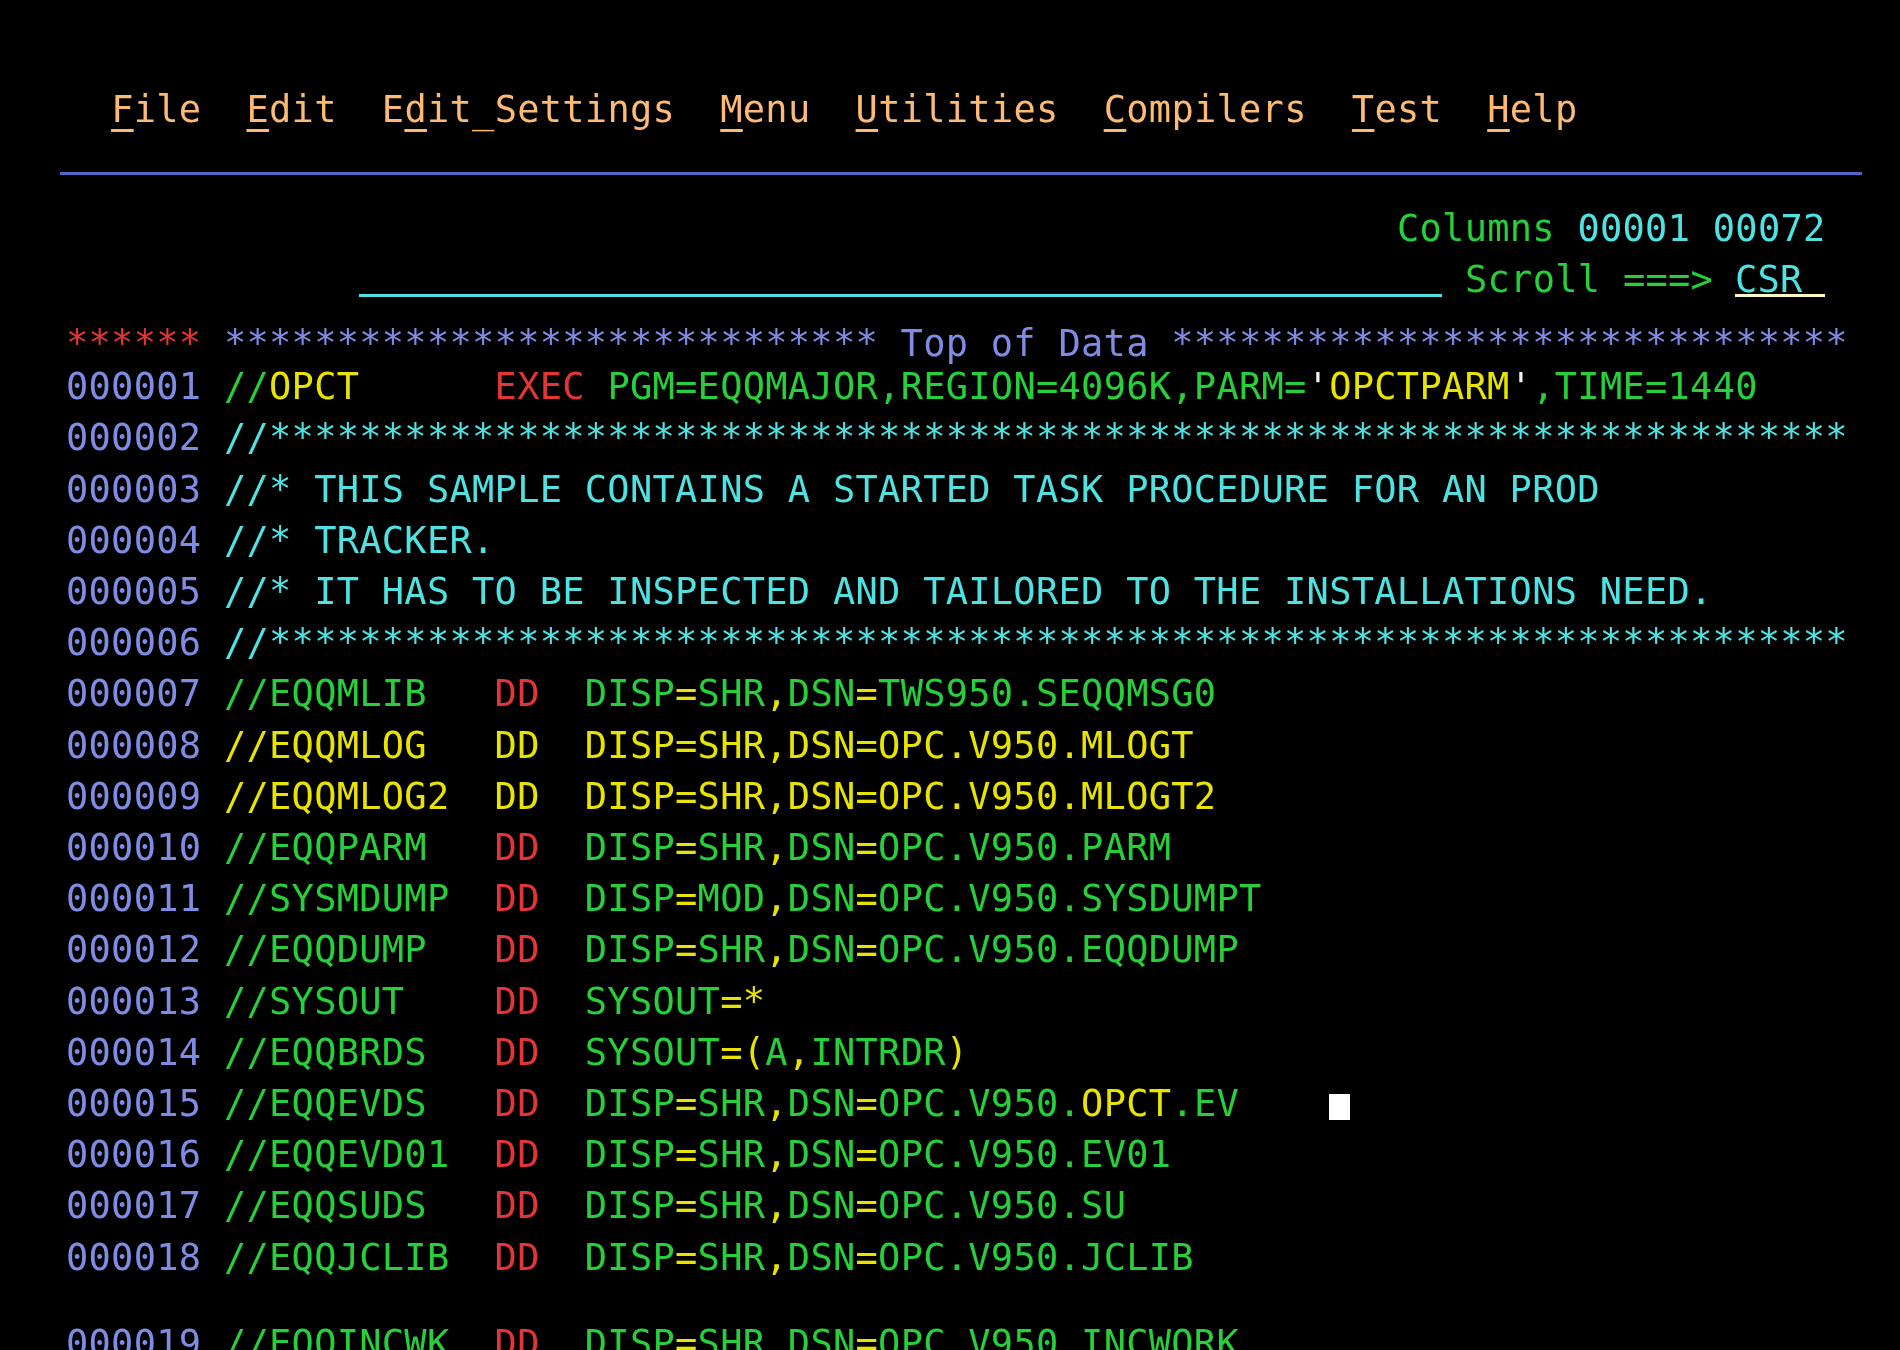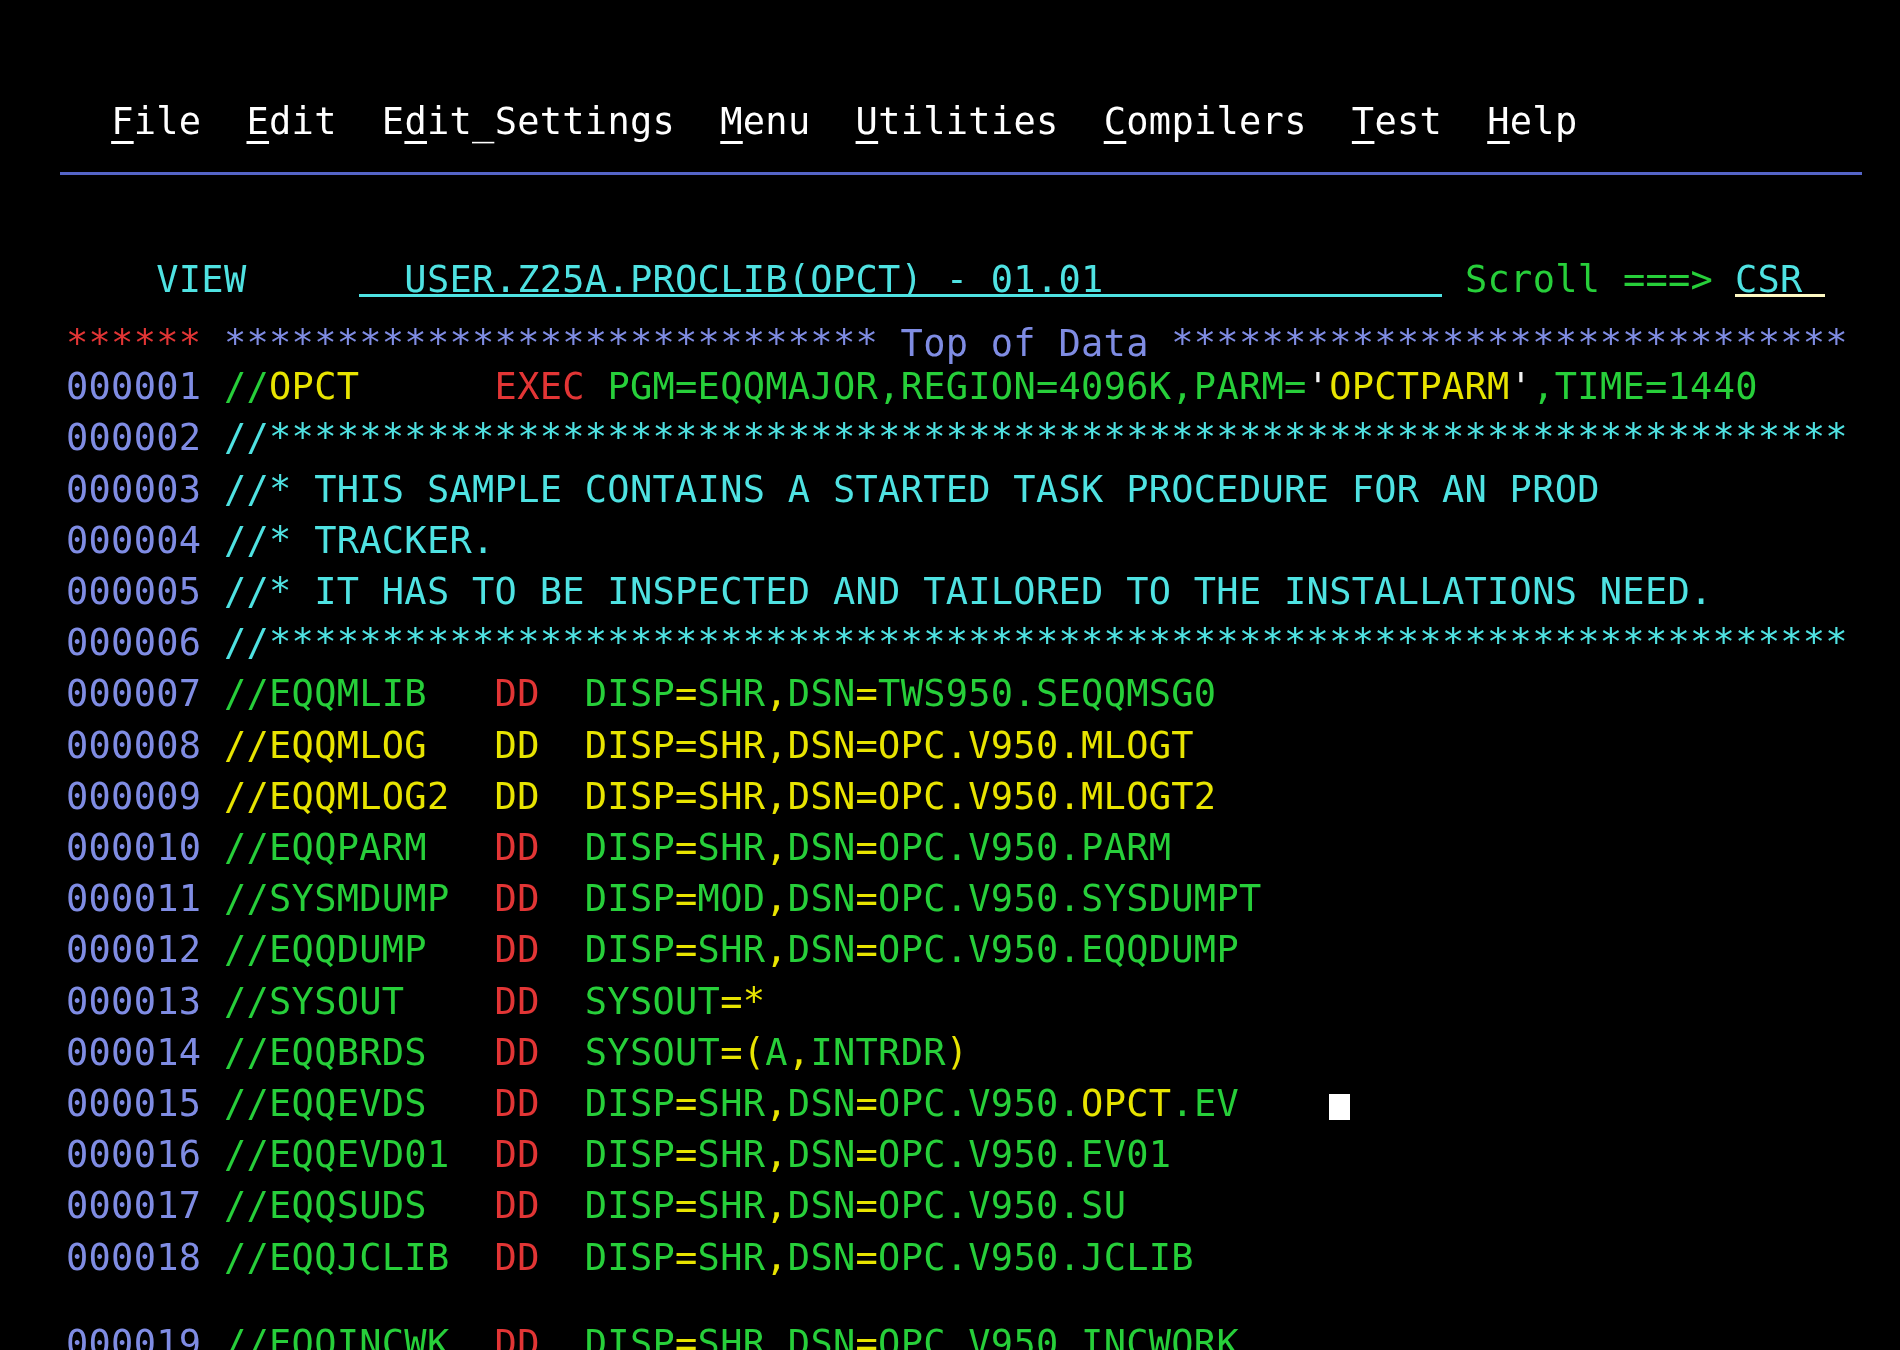--- a/index.html
+++ b/index.html
@@ -8,21 +8,21 @@
   .screen{position:absolute;inset:0;background:#000;}
   .row{position:absolute;left:66px;white-space:pre;font-size:37px;
        letter-spacing:0.28px;line-height:51.2px;height:51.2px;}
   .abs{position:absolute;top:0;}
   .cg{color:#27cf3a}
   .cy{color:#e8e400}
   .cr{color:#e23535}
   .cc{color:#4fe2e2}
   .cw{color:#f2f2f2}
   .cb{color:#7f8ce3}
-  .menu-row{top:96px;color:#ffffff;}
+  .menu-row{top:84px;color:#fdba74;}
   .menu-item{cursor:default;}
   .menu-item u{text-decoration:underline;text-decoration-thickness:3px;text-underline-offset:7px;}
   .sep{position:absolute;left:60px;top:172px;width:1802px;height:3px;background:#5565c8;}
   .hdr-row{top:203px;}
   .cmd-row{top:254px;}
   .cmd-field{left:293px;width:1083px;height:40px;display:inline-block;
              border-bottom:3px solid #4fe2e2;}
   .csr-field{left:1669px;width:90px;height:40px;display:inline-block;
              border-bottom:3px solid #fef9c3;color:#4fe2e2;}
   .lines{position:absolute;left:0;top:310px;width:1900px;}
@@ -31,21 +31,21 @@
 </head>
 <body>
 
 <div class="screen">
 
   <div class="row menu-row">  <span class="menu-item"><u>F</u>ile</span>  <span class="menu-item"><u>E</u>dit</span>  <span class="menu-item">E<u>d</u>it_Settings</span>  <span class="menu-item"><u>M</u>enu</span>  <span class="menu-item"><u>U</u>tilities</span>  <span class="menu-item"><u>C</u>ompilers</span>  <span class="menu-item"><u>T</u>est</span>  <span class="menu-item"><u>H</u>elp</span></div>
 
   <div class="sep"></div>
 
   <div class="row hdr-row">
-    <span class="cc">VIEW       USER.Z25A.PROCLIB(OPCT) - 01.01</span>
+    <span class="abs" style="left:1331px"><span class="cg">Columns </span><span class="cc">00001 00072</span></span>
   </div>
 
   <div class="row cmd-row">
     <span class="abs cmd-field"></span>
     <span class="abs cg" style="left:1399px">Scroll ===&gt;</span>
     <span class="abs csr-field">CSR</span>
   </div>
 
   <div class="lines">
       <div class="row" style="top: 8px;"><span class="cr">****** </span><span class="cb">***************************** Top of Data ******************************</span></div>

